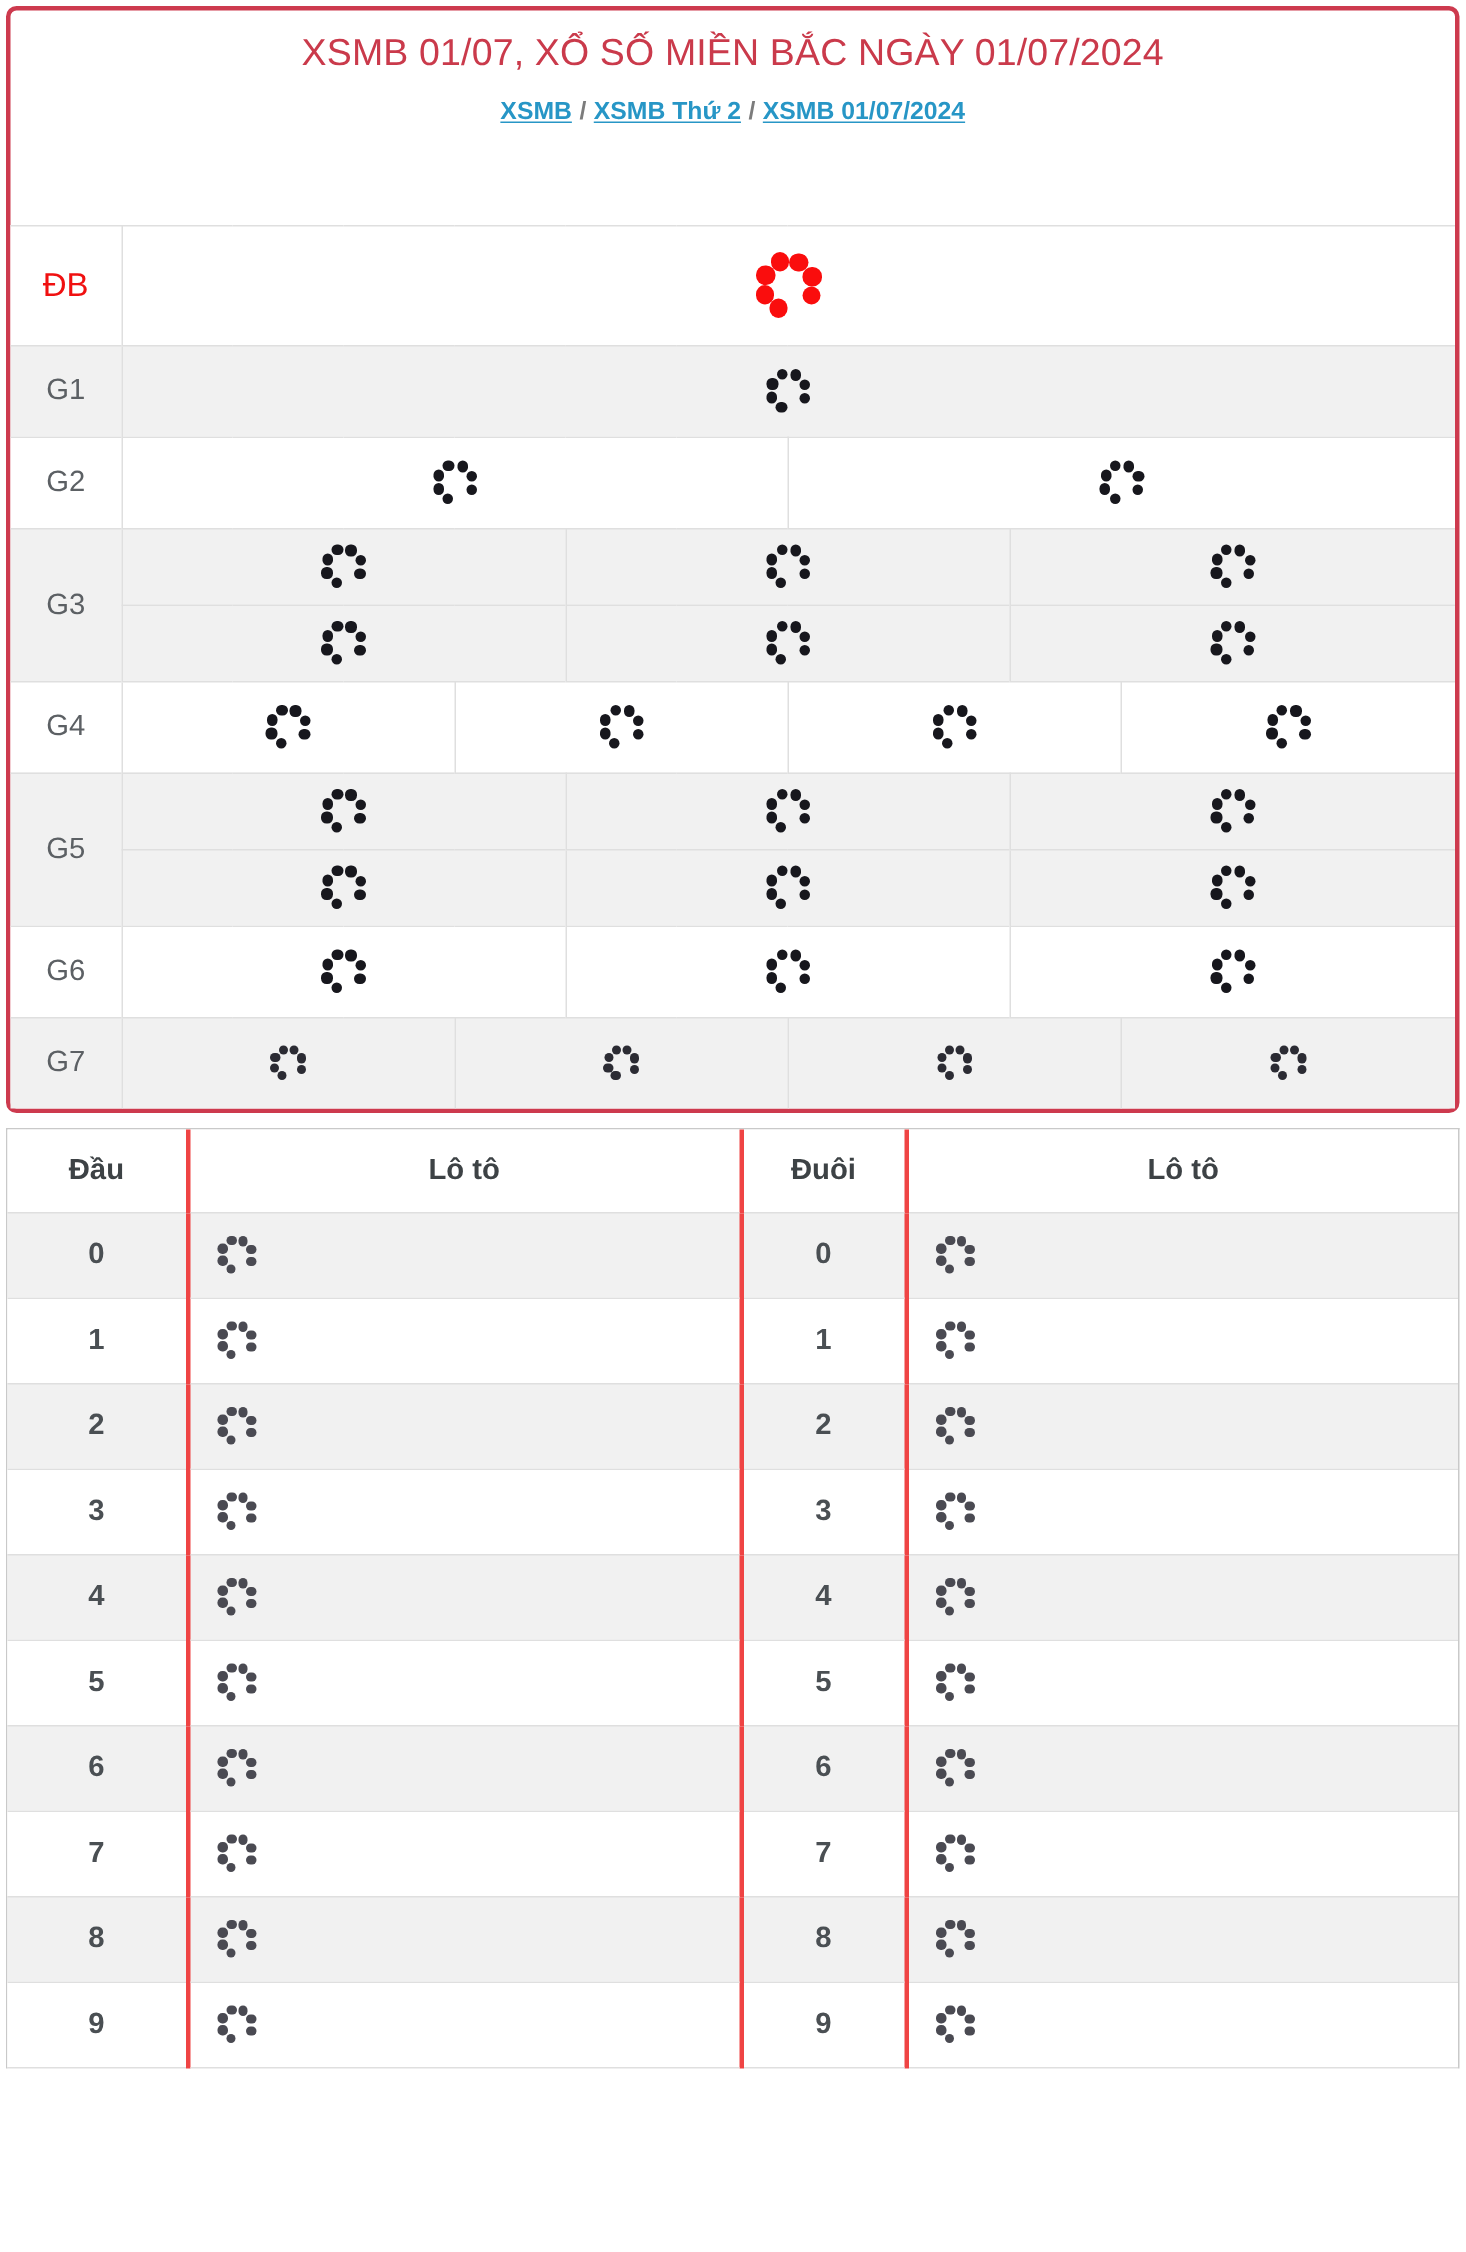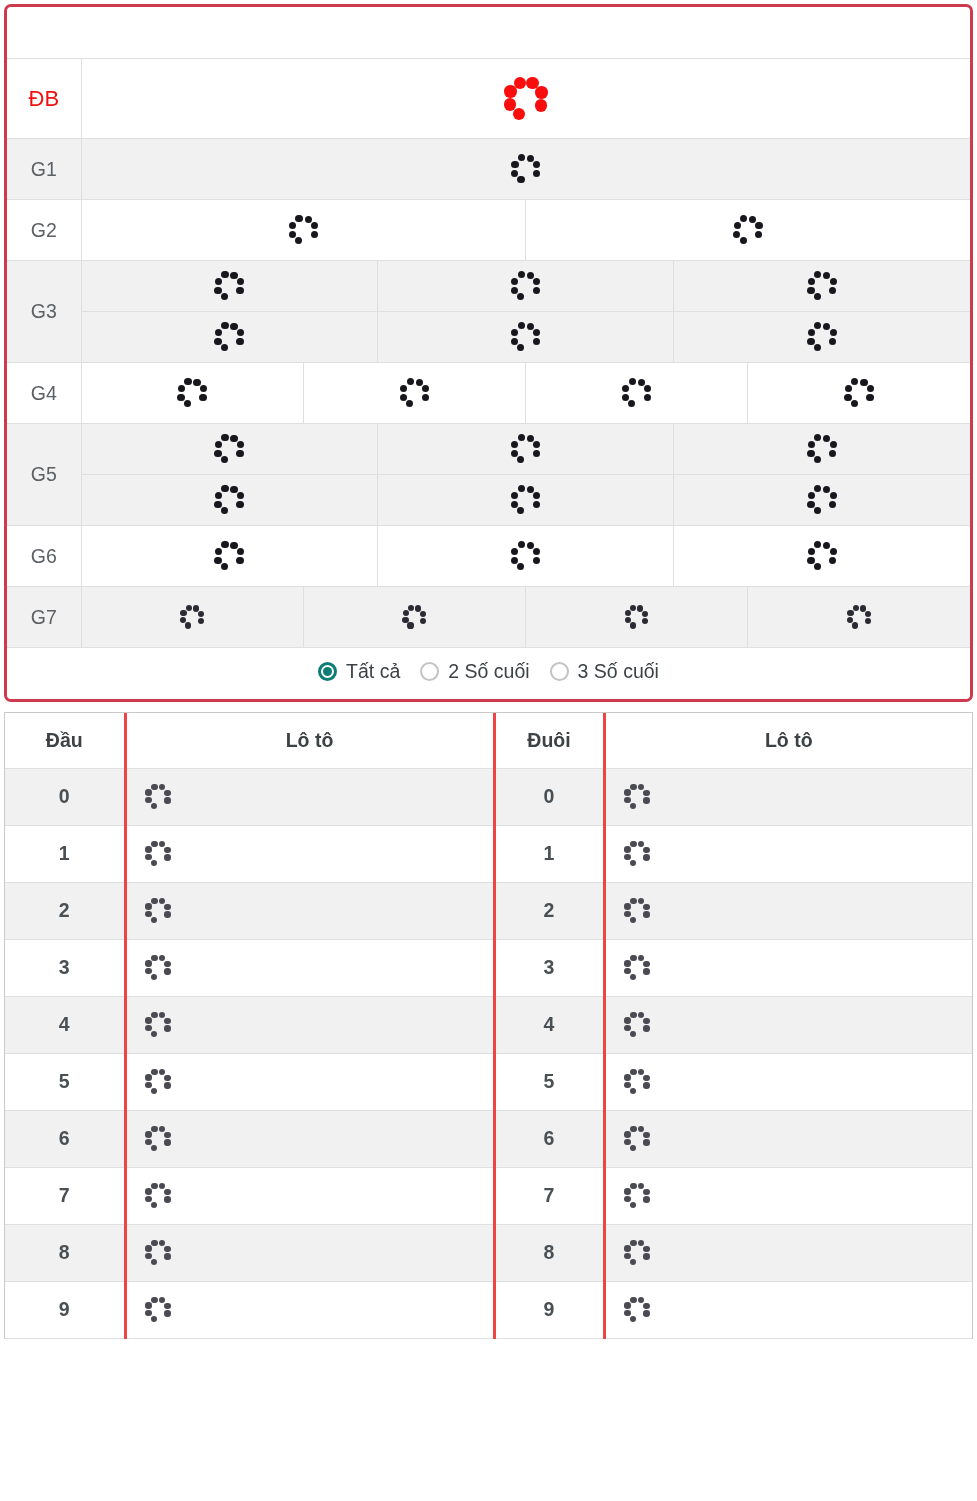--- a/index.html
+++ b/index.html
@@ -212,20 +212,27 @@
     font-weight: bold;
     color: #4a4f53;
   }
   .loto-cell { text-align: left; padding-left: 18px; }
 </style>
 </head>
 <body>
 
 <div class="result-panel">
 
+  <div class="panel-head">
+    <div class="result-title">XSMB 01/07, XỔ SỐ MIỀN BẮC NGÀY 01/07/2024</div>
+
+    <div class="breadcrumb">
+      <a href="#">XSMB</a><span class="sep">/</span><a href="#">XSMB Thứ 2</a><span class="sep">/</span><a href="#">XSMB 01/07/2024</a>
+    </div>
+  </div>
 
   <table class="prize-table">
     <tbody id="prize-body">
       <tr class="row-spinner-top">
         <td colspan="12">
           <span class="spinner sp-blue"></span>
         </td>
       </tr>
     <tr class="plain">
           <td class="lbl db" rowspan="1">ĐB</td>
@@ -278,34 +285,20 @@
         <tr class="alt">
           <td class="lbl" rowspan="1">G7</td>
           <td class="cell h-g7" colspan="3"><span class="spinner sp-dark-s"><i style="width: 6.2px; height: 6.2px; margin-left: 0.732948px; margin-top: -11.683px; opacity: 1;"></i><i style="width: 6.2px; height: 6.2px; margin-left: 5.67943px; margin-top: -6.45882px; opacity: 1;"></i><i style="width: 6.2px; height: 6.2px; margin-left: 5.48304px; margin-top: 0.732948px; opacity: 1;"></i><i style="width: 6.2px; height: 6.2px; margin-left: 0.258819px; margin-top: 5.67943px; opacity: 0;"></i><i style="width: 6.2px; height: 6.2px; margin-left: -6.93295px; margin-top: 5.48304px; opacity: 1;"></i><i style="width: 6.2px; height: 6.2px; margin-left: -11.8794px; margin-top: 0.258819px; opacity: 1;"></i><i style="width: 6.2px; height: 6.2px; margin-left: -11.683px; margin-top: -6.93295px; opacity: 1;"></i><i style="width: 6.2px; height: 6.2px; margin-left: -6.45882px; margin-top: -11.8794px; opacity: 1;"></i></span></td>
           <td class="cell h-g7" colspan="3"><span class="spinner sp-dark-s"><i style="width: 6.2px; height: 6.2px; margin-left: 0.732948px; margin-top: -11.683px; opacity: 1;"></i><i style="width: 6.2px; height: 6.2px; margin-left: 5.67943px; margin-top: -6.45882px; opacity: 1;"></i><i style="width: 6.2px; height: 6.2px; margin-left: 5.48304px; margin-top: 0.732948px; opacity: 1;"></i><i style="width: 6.2px; height: 6.2px; margin-left: 0.258819px; margin-top: 5.67943px; opacity: 0;"></i><i style="width: 6.2px; height: 6.2px; margin-left: -6.93295px; margin-top: 5.48304px; opacity: 1;"></i><i style="width: 6.2px; height: 6.2px; margin-left: -11.8794px; margin-top: 0.258819px; opacity: 1;"></i><i style="width: 6.2px; height: 6.2px; margin-left: -11.683px; margin-top: -6.93295px; opacity: 1;"></i><i style="width: 6.2px; height: 6.2px; margin-left: -6.45882px; margin-top: -11.8794px; opacity: 1;"></i></span></td>
           <td class="cell h-g7" colspan="3"><span class="spinner sp-dark-s"><i style="width: 6.2px; height: 6.2px; margin-left: 0.732948px; margin-top: -11.683px; opacity: 1;"></i><i style="width: 6.2px; height: 6.2px; margin-left: 5.67943px; margin-top: -6.45882px; opacity: 1;"></i><i style="width: 6.2px; height: 6.2px; margin-left: 5.48304px; margin-top: 0.732948px; opacity: 1;"></i><i style="width: 6.2px; height: 6.2px; margin-left: 0.258819px; margin-top: 5.67943px; opacity: 0;"></i><i style="width: 6.2px; height: 6.2px; margin-left: -6.93295px; margin-top: 5.48304px; opacity: 1;"></i><i style="width: 6.2px; height: 6.2px; margin-left: -11.8794px; margin-top: 0.258819px; opacity: 1;"></i><i style="width: 6.2px; height: 6.2px; margin-left: -11.683px; margin-top: -6.93295px; opacity: 1;"></i><i style="width: 6.2px; height: 6.2px; margin-left: -6.45882px; margin-top: -11.8794px; opacity: 1;"></i></span></td>
           <td class="cell h-g7" colspan="3"><span class="spinner sp-dark-s"><i style="width: 6.2px; height: 6.2px; margin-left: 0.732948px; margin-top: -11.683px; opacity: 1;"></i><i style="width: 6.2px; height: 6.2px; margin-left: 5.67943px; margin-top: -6.45882px; opacity: 1;"></i><i style="width: 6.2px; height: 6.2px; margin-left: 5.48304px; margin-top: 0.732948px; opacity: 1;"></i><i style="width: 6.2px; height: 6.2px; margin-left: 0.258819px; margin-top: 5.67943px; opacity: 0;"></i><i style="width: 6.2px; height: 6.2px; margin-left: -6.93295px; margin-top: 5.48304px; opacity: 1;"></i><i style="width: 6.2px; height: 6.2px; margin-left: -11.8794px; margin-top: 0.258819px; opacity: 1;"></i><i style="width: 6.2px; height: 6.2px; margin-left: -11.683px; margin-top: -6.93295px; opacity: 1;"></i><i style="width: 6.2px; height: 6.2px; margin-left: -6.45882px; margin-top: -11.8794px; opacity: 1;"></i></span></td>
         </tr>
       </tbody>
   </table>
 
-  <div class="radio-row" id="radio-row">
-      <div class="radio-opt on">
-        <span class="radio-mark"></span>
-        <span class="radio-label">Tất cả</span>
-      </div>
-      <div class="radio-opt">
-        <span class="radio-mark"></span>
-        <span class="radio-label">2 Số cuối</span>
-      </div>
-      <div class="radio-opt">
-        <span class="radio-mark"></span>
-        <span class="radio-label">3 Số cuối</span>
-      </div>
-    </div>
 </div>
 
 <div class="loto-wrap">
   <table class="loto-table">
     <colgroup>
       <col class="col-key">
         <col class="col-loto">
         <col class="col-key2">
         <col>
     </colgroup>

